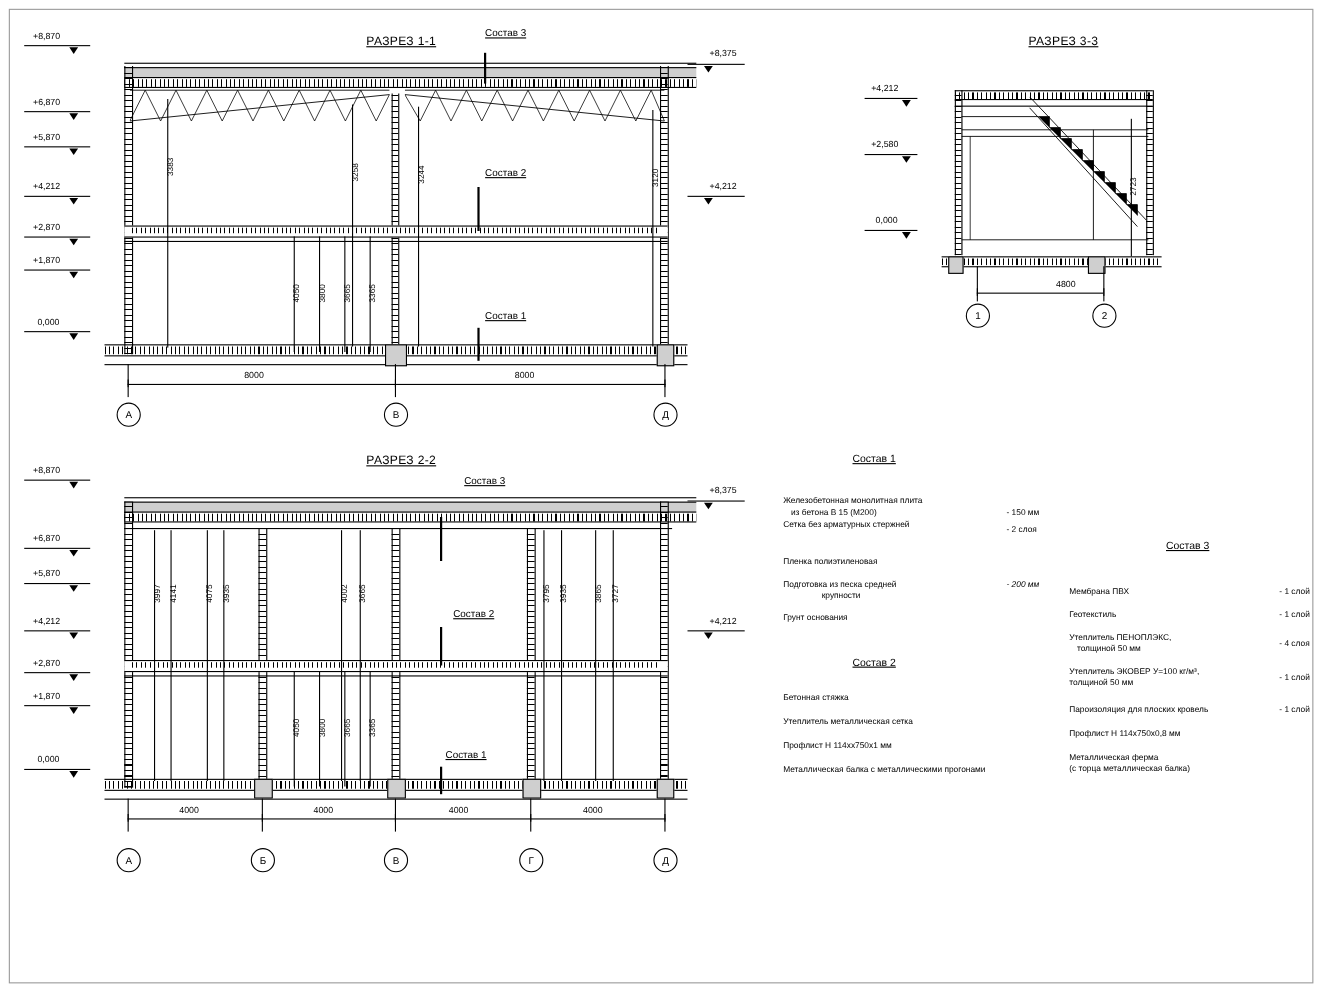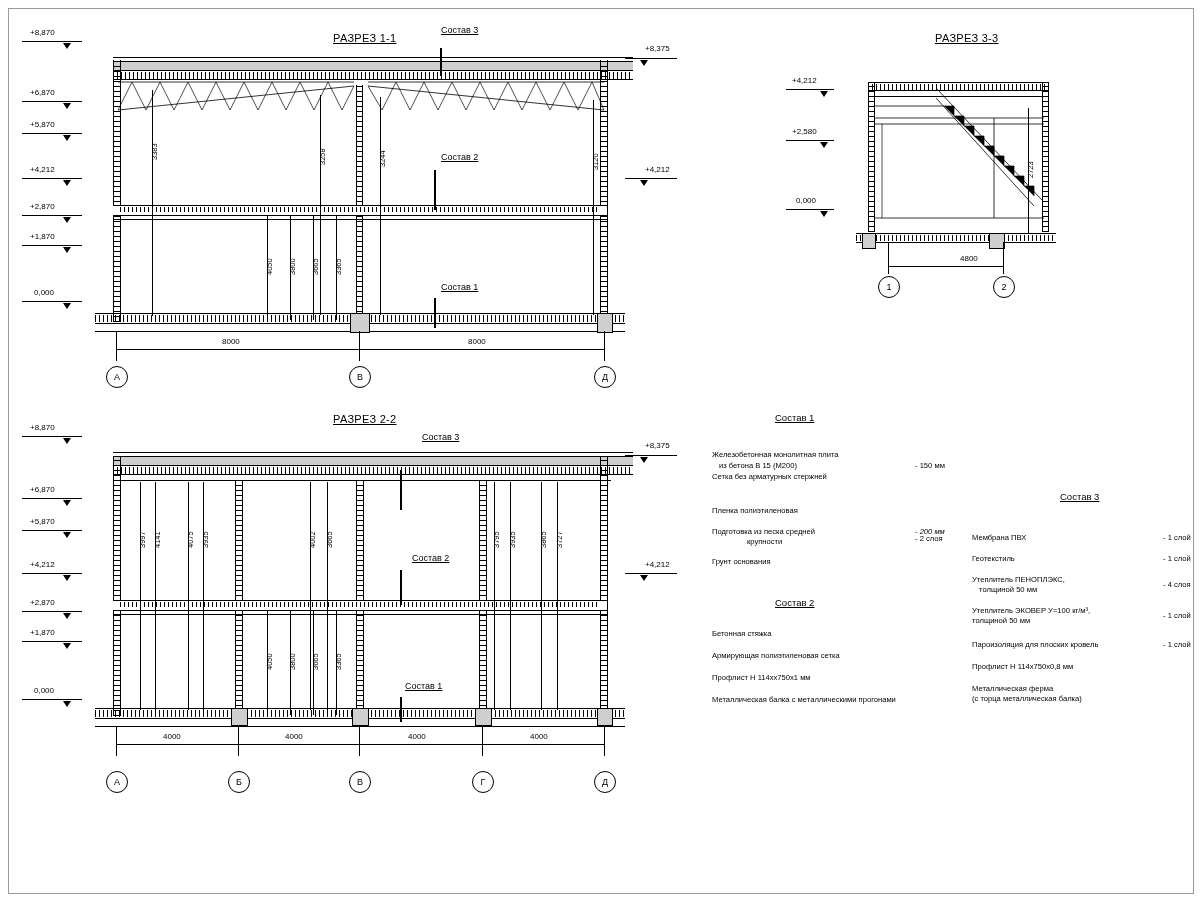--- a/index.html
+++ b/index.html
@@ -350,31 +350,31 @@
   <div class="ln v" style="left:400px;top:697px;height:25px;width:2px;"></div>
 
   <div class="legend-title" style="left:775px;top:412px;">Состав 1</div>
   <div class="legend-item" style="left:712px;top:450px;">Железобетонная  монолитная плита</div>
   <div class="legend-item" style="left:719px;top:461px;">из бетона В 15 (М200)</div>
   <div class="legend-val" style="left:915px;top:461px;">- 150 мм</div>
 
   <div class="legend-item" style="left:712px;top:472px;">Сетка без арматурных стержней</div>
 
   <div class="legend-item" style="left:712px;top:506px;">Пленка полиэтиленовая</div>
-  <div class="legend-val" style="left:915px;top:534px;">- 2 слоя</div>
+  <div class="legend-val" style="left:915px;top:477px;">- 2 слоя</div>
 
   <div class="legend-item" style="left:712px;top:527px;">Подготовка из песка средней</div>
   <div class="legend-item" style="left:719px;top:537px;padding-left:28px;">крупности</div>
   <div class="legend-val" style="left:915px;top:527px;font-style:italic;">- 200 мм</div>
 
   <div class="legend-item" style="left:712px;top:557px;">Грунт основания</div>
 
   <div class="legend-title" style="left:775px;top:597px;">Состав 2</div>
   <div class="legend-item" style="left:712px;top:629px;">Бетонная стяжка</div>
-  <div class="legend-item" style="left:712px;top:651px;">Армирующая полиэтиленовая сетка</div>
+  <div class="legend-item" style="left:712px;top:651px;">Утеплитель металлическая сетка</div>
   <div class="legend-item" style="left:712px;top:673px;">Профлист Н 114хх750х1 мм</div>
   <div class="legend-item" style="left:712px;top:695px;">Металлическая балка с металлическими прогонами</div>
 
   <div class="legend-title" style="left:1060px;top:491px;">Состав 3</div>
   <div class="legend-item" style="left:972px;top:533px;">Мембрана ПВХ</div>
   <div class="legend-val" style="left:1163px;top:533px;">- 1 слой</div>
 
   <div class="legend-item" style="left:972px;top:554px;">Геотекстиль</div>
   <div class="legend-val" style="left:1163px;top:554px;">- 1 слой</div>
 

